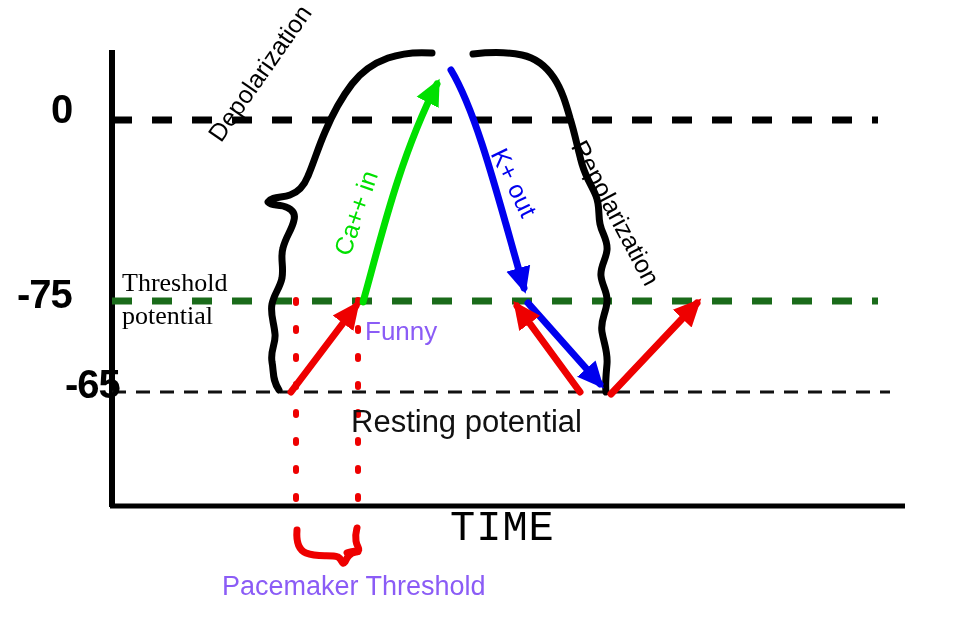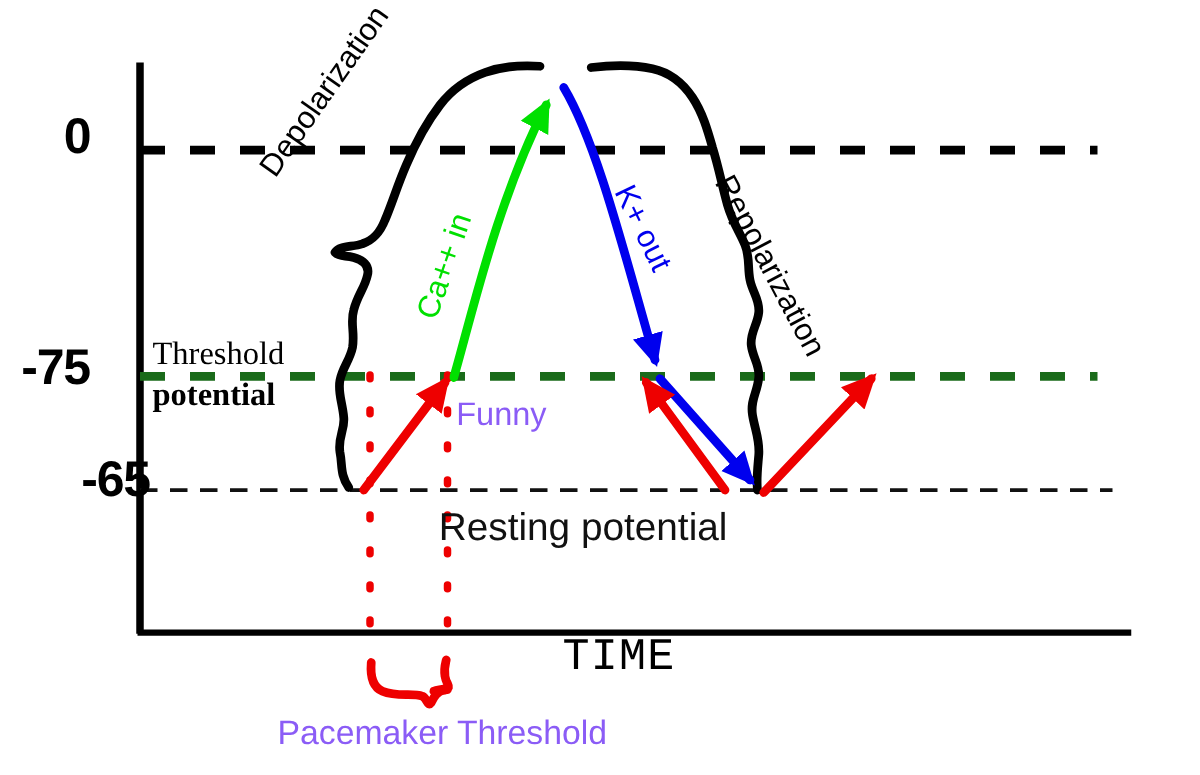--- a/index.html
+++ b/index.html
@@ -57,21 +57,21 @@
   }
   .ion-green { color: #00e000; }
   .ion-blue  { color: #0000ee; }
   .red-label {
     font-family: "Liberation Sans", sans-serif;
     font-size: 26px;
     color: #8b5cf6;
   }
   .time-label {
     font-family: "Liberation Mono", monospace;
-    font-size: 36px;
+    font-size: 42px;
     color: #000000;
     letter-spacing: 1px;
   }
 </style>
 </head>
 <body>
 
 <div id="canvas">
 
   <svg id="diagram" viewBox="0 0 960 620">
@@ -151,21 +151,21 @@
              C 345 553, 350 552, 356 551
              C 362 550, 357 548, 356 541
              C 355 535, 356 532, 357 528" fill="none" stroke="#ee0000" stroke-width="7" stroke-linecap="round" stroke-linejoin="round"></path>
   </svg>
 
   <div class="lbl axis-num" style="left:51px; top:88px;">0</div>
   <div class="lbl axis-num" style="left:17px; top:273px;">-75</div>
   <div class="lbl axis-num" style="left:17px; top:363px;margin-left:48px;">-65</div>
 
   <div class="lbl serif-grn" style="left:122px; top:270px;">Threshold</div>
-  <div class="lbl serif-grn" style="left:122px; top:303px;font-weight:bold;">potential</div>
+  <div class="lbl serif-grn" style="left:122px; top:303px;">potential</div>
 
   <div class="lbl rot-label" style="left:203px; top:131px; transform: rotate(-55deg);">Depolarization</div>
 
   <div class="lbl rot-label" style="left:590px; top:136px; transform: rotate(62deg);">Repolarization</div>
 
   <div class="lbl ion-label ion-green" style="left:329px; top:250px; transform: rotate(-71deg);">Ca++ in</div>
 
   <div class="lbl ion-label ion-blue" style="left:510px; top:144px; transform: rotate(64deg);">K+ out</div>
 
   <div class="lbl red-label" style="left:365px; top:318px;">Funny</div>

